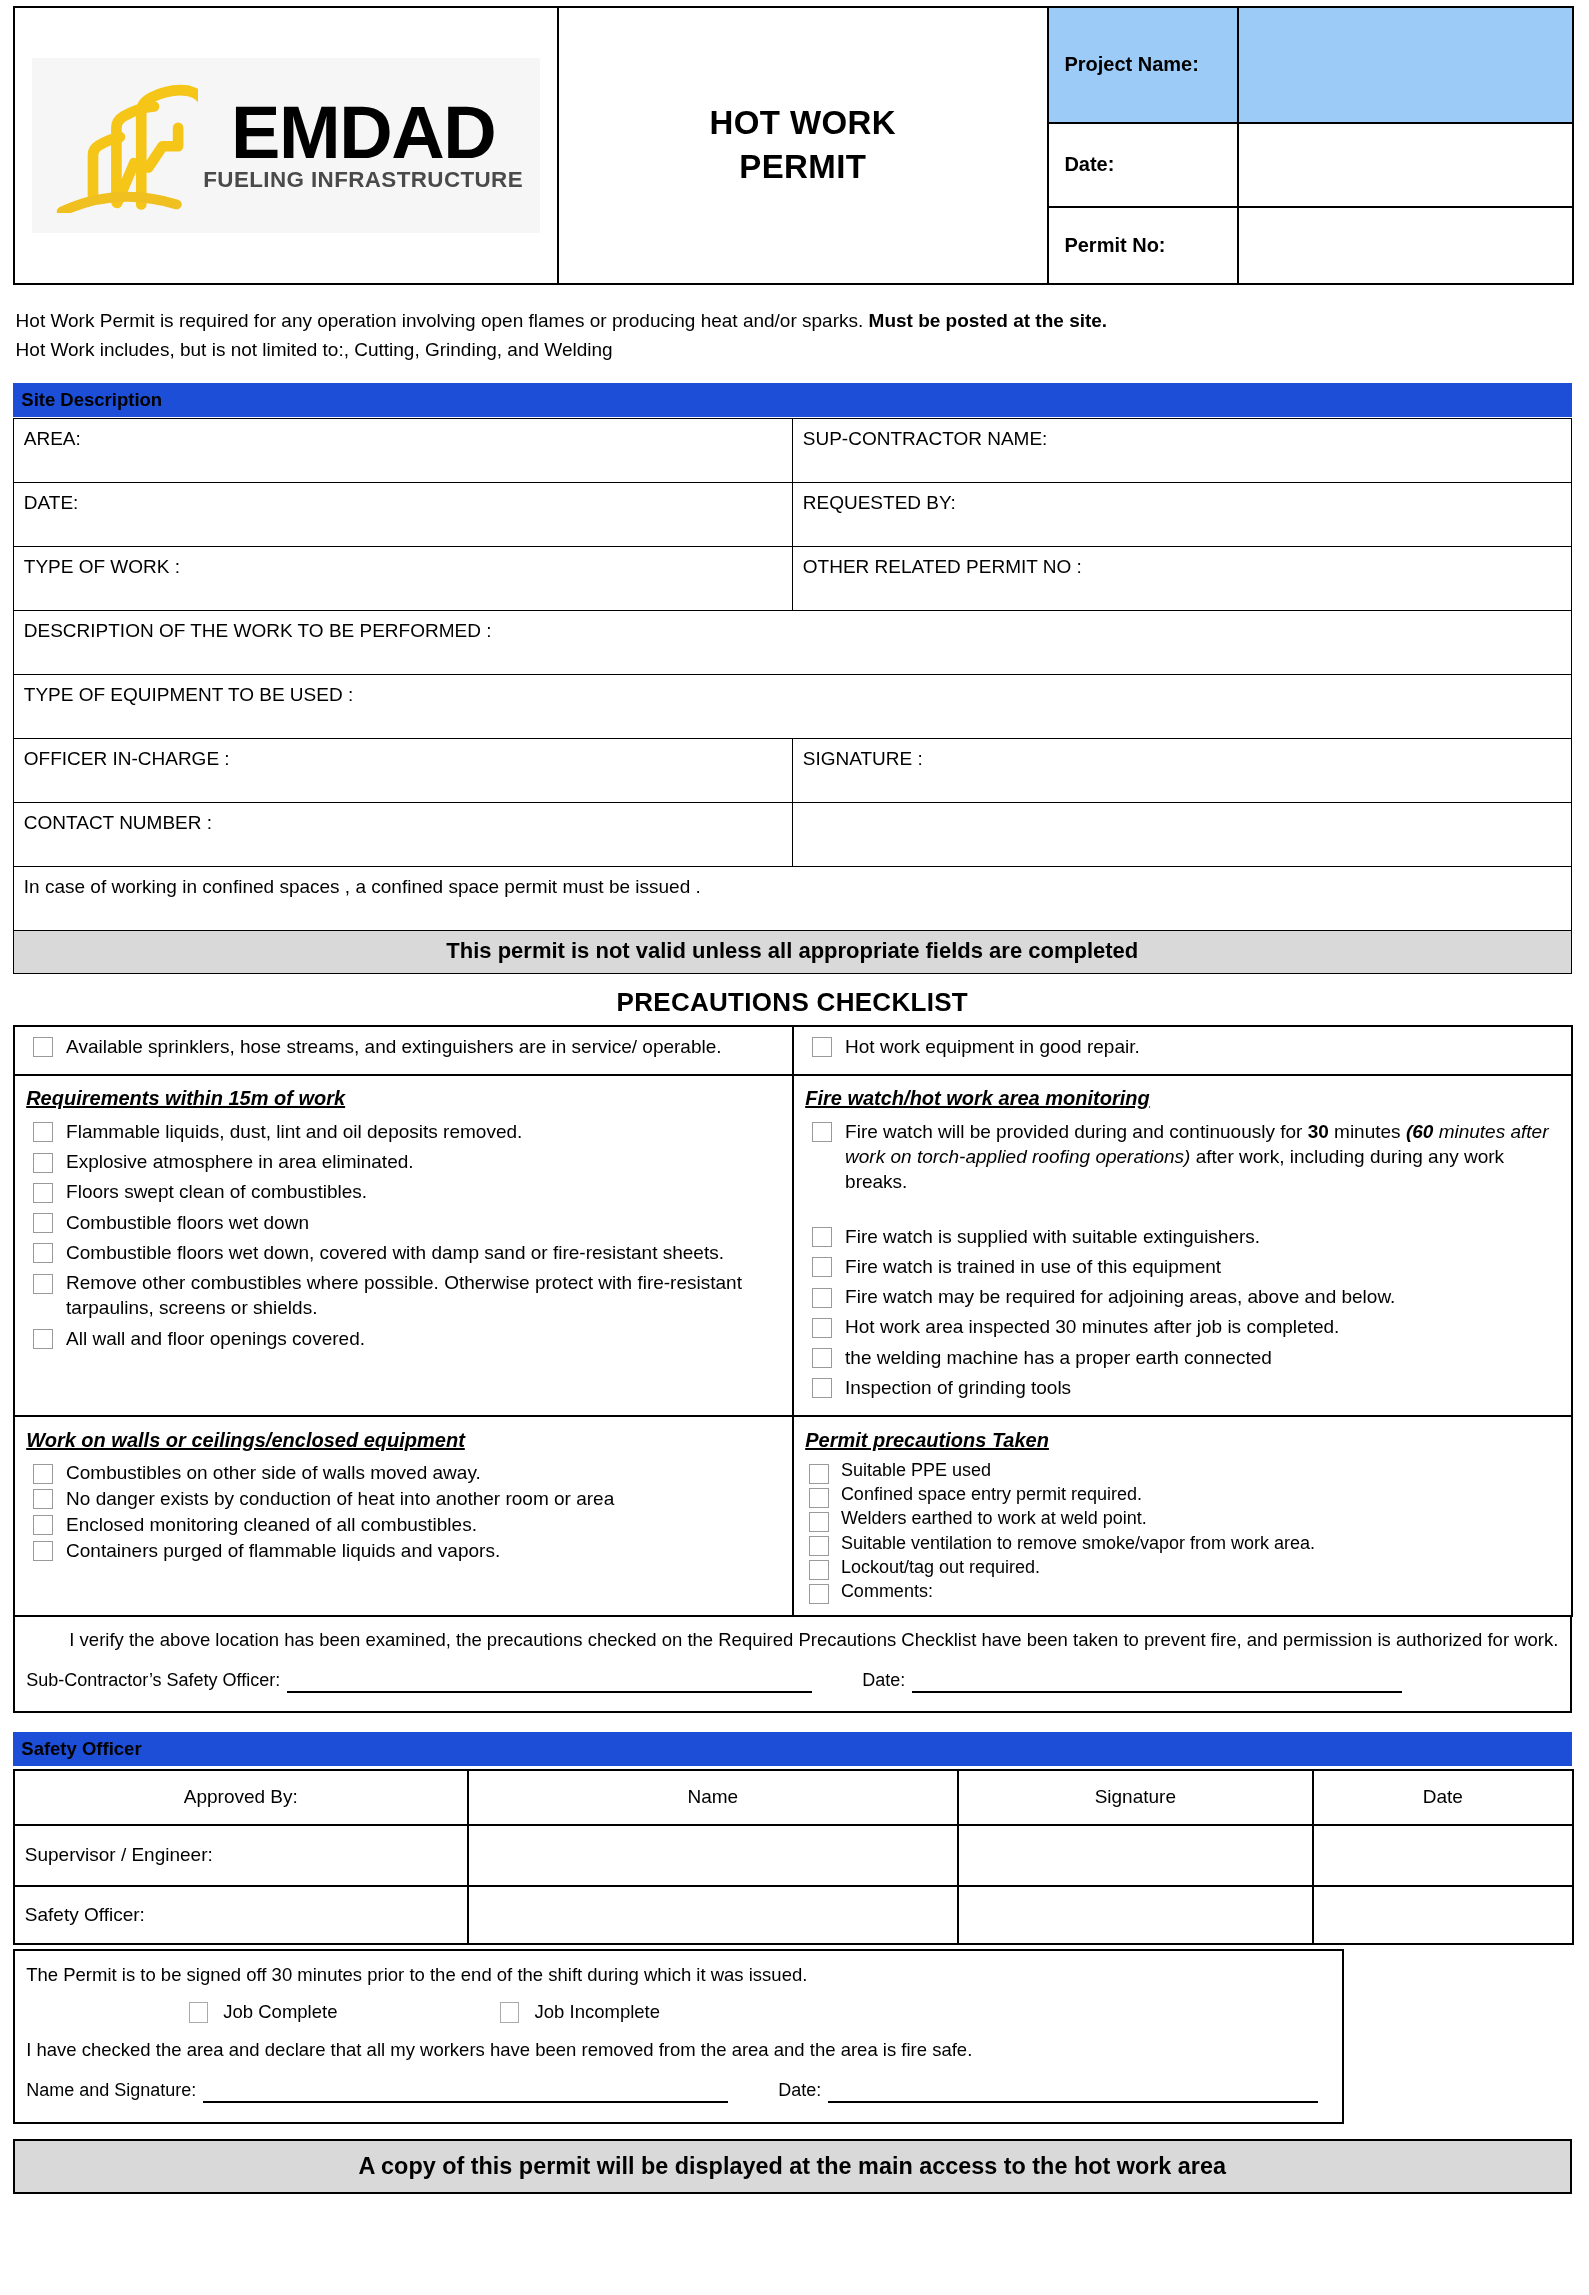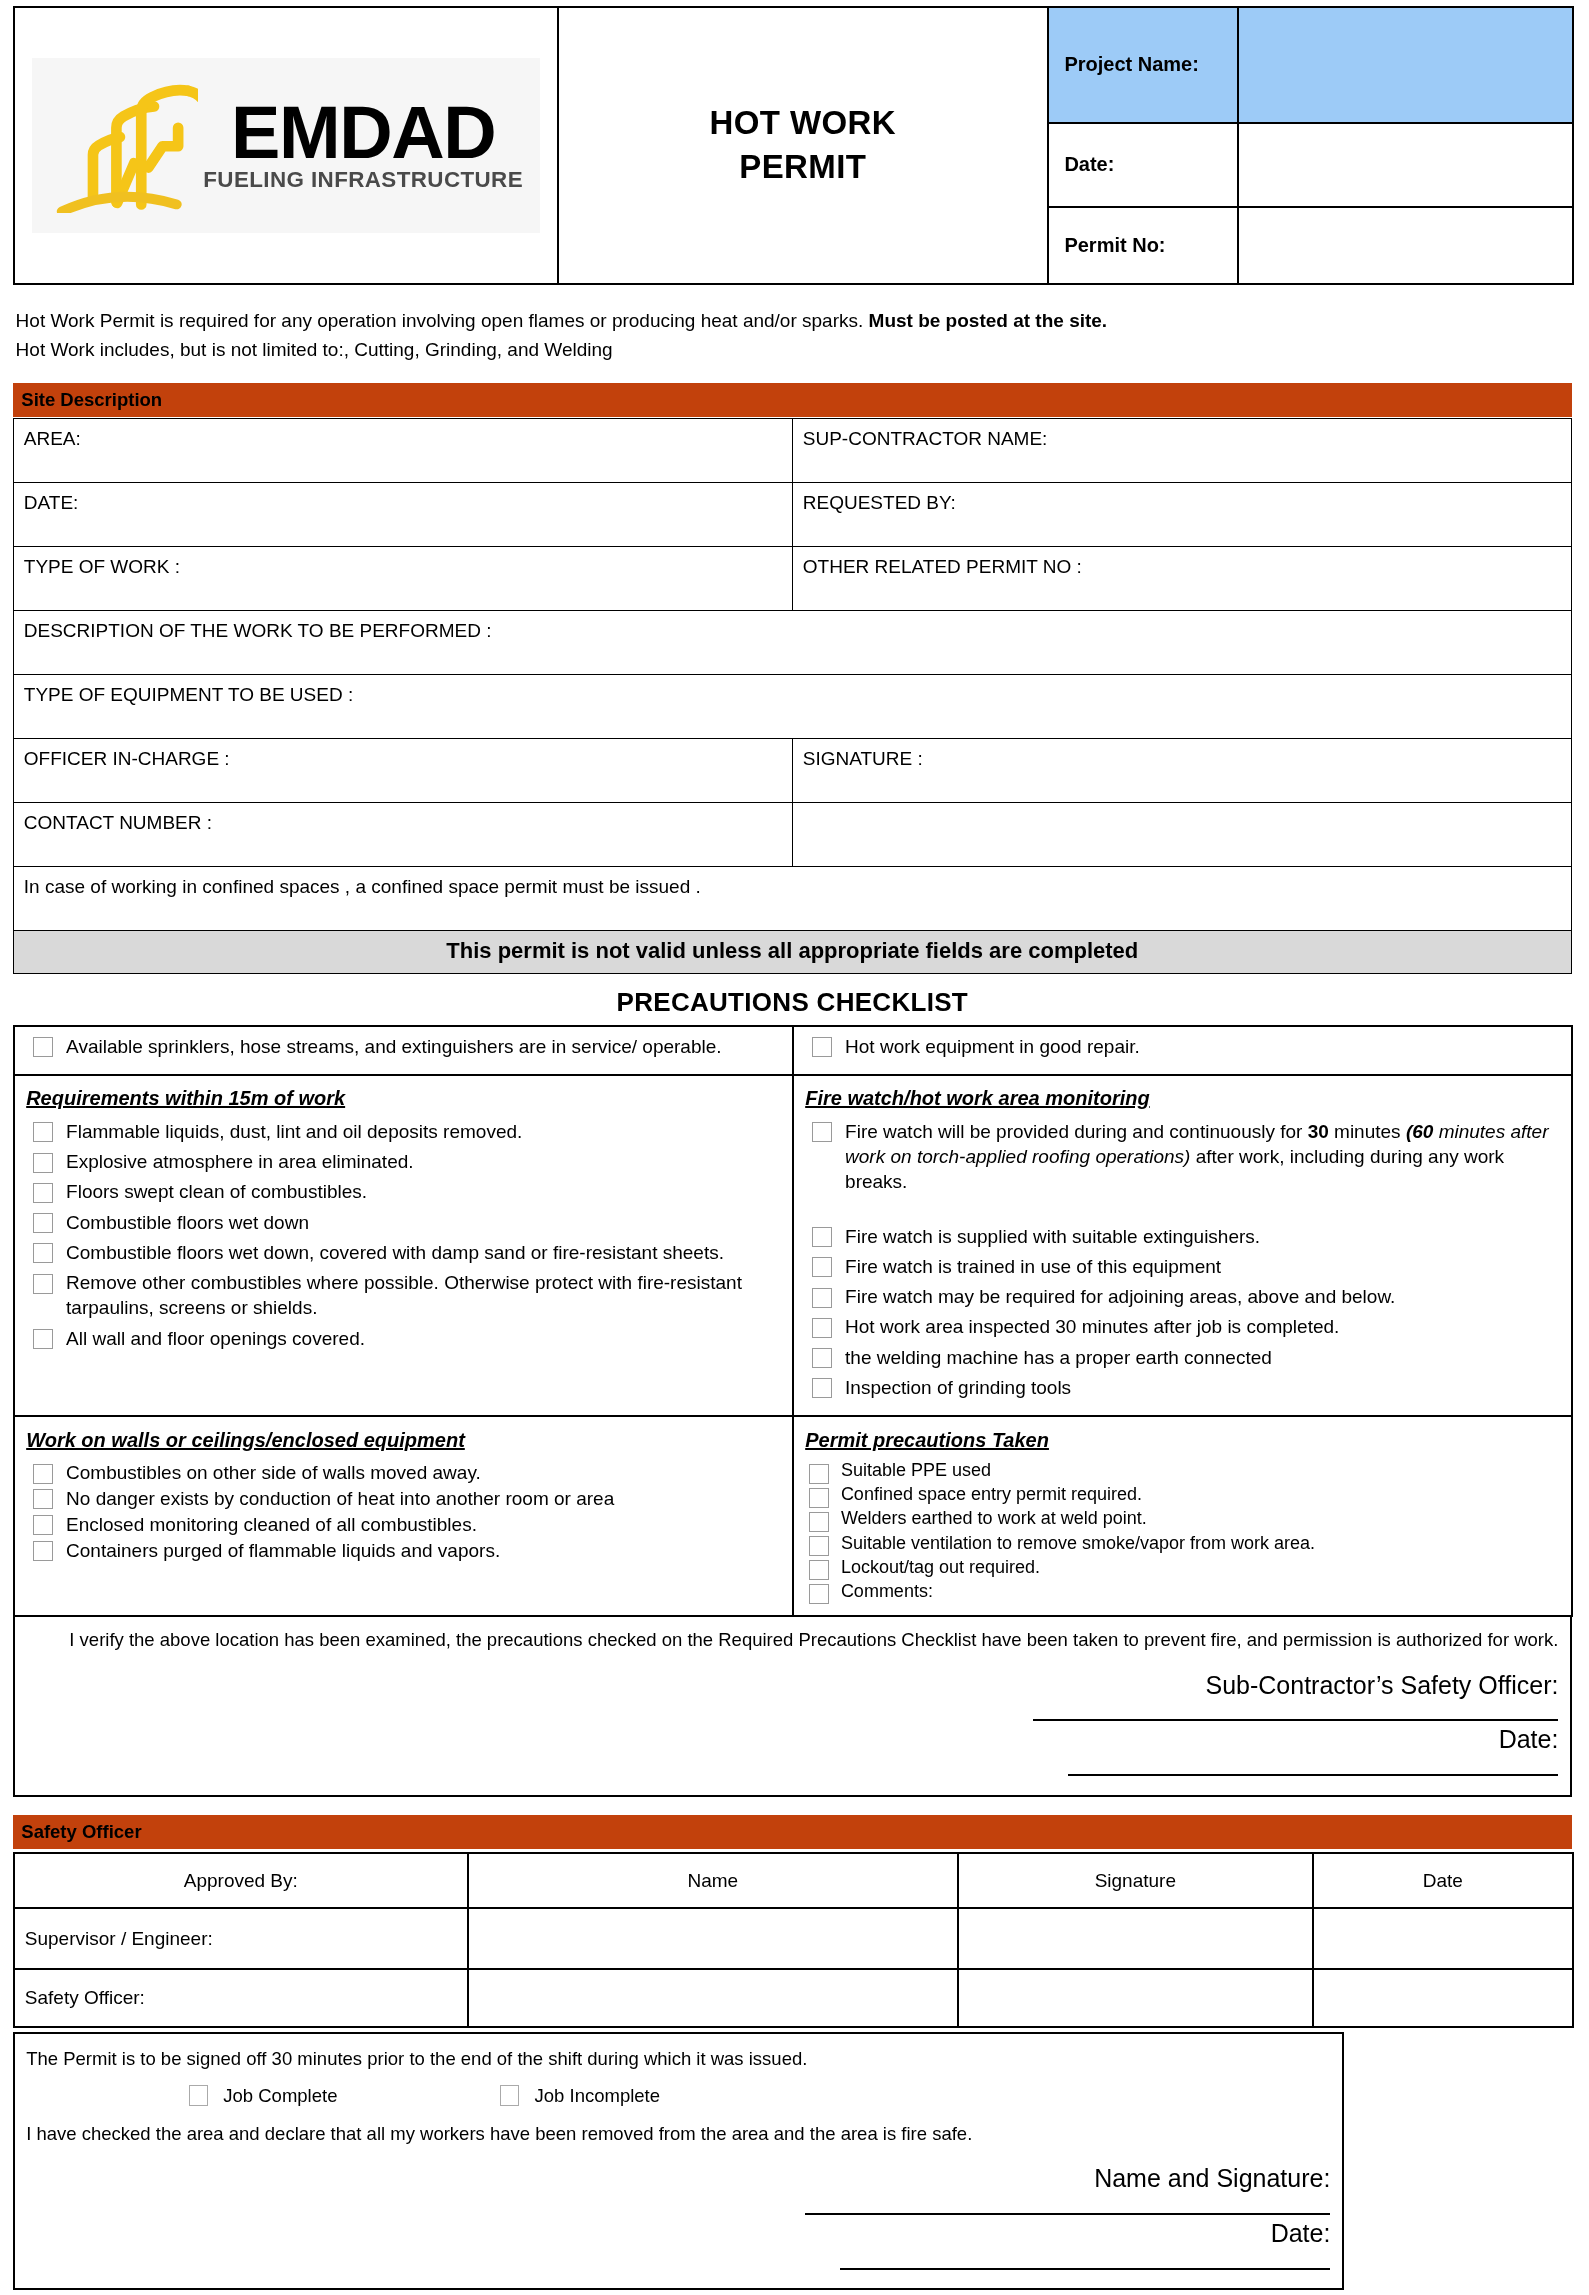--- a/index.html
+++ b/index.html
@@ -90,21 +90,21 @@
     font-size: 19px;
     line-height: 1.55;
   }
   .intro b { font-weight: bold; }
 
   
   .bluebar {
     margin: 18.5px 0 0 12.8px;
     width: 1559px;
     height: 34px;
-    background: #c2410c;
+    background: #1d4ed8;
     display: flex;
     align-items: center;
     padding-left: 8.5px;
     font-size: 18.5px;
     font-weight: bold;
   }
 
   
   table.site {
     border-collapse: collapse;
@@ -201,22 +201,21 @@
     border-top: none;
     padding: 10px 11.4px 18.5px 11.4px;
     font-size: 18.5px;
     line-height: 1.45;
     text-align: right;
   }
   .sigline {
     display: flex;
     align-items: flex-end;
     margin-top: 12.8px;
-    font-size: 25px;
-    flex-direction: column;
+    font-size: 18px;
   }
   .sig-lbl { white-space: nowrap; }
   .rule {
     border-bottom: 2.1px solid #000;
     height: 18.5px;
     margin: 0 0 0 7px;
   }
   .rule.w1 { width: 525px; }
   .rule.w2 { width: 490px; }
   .sp60 { width: 50px; flex: none; }

